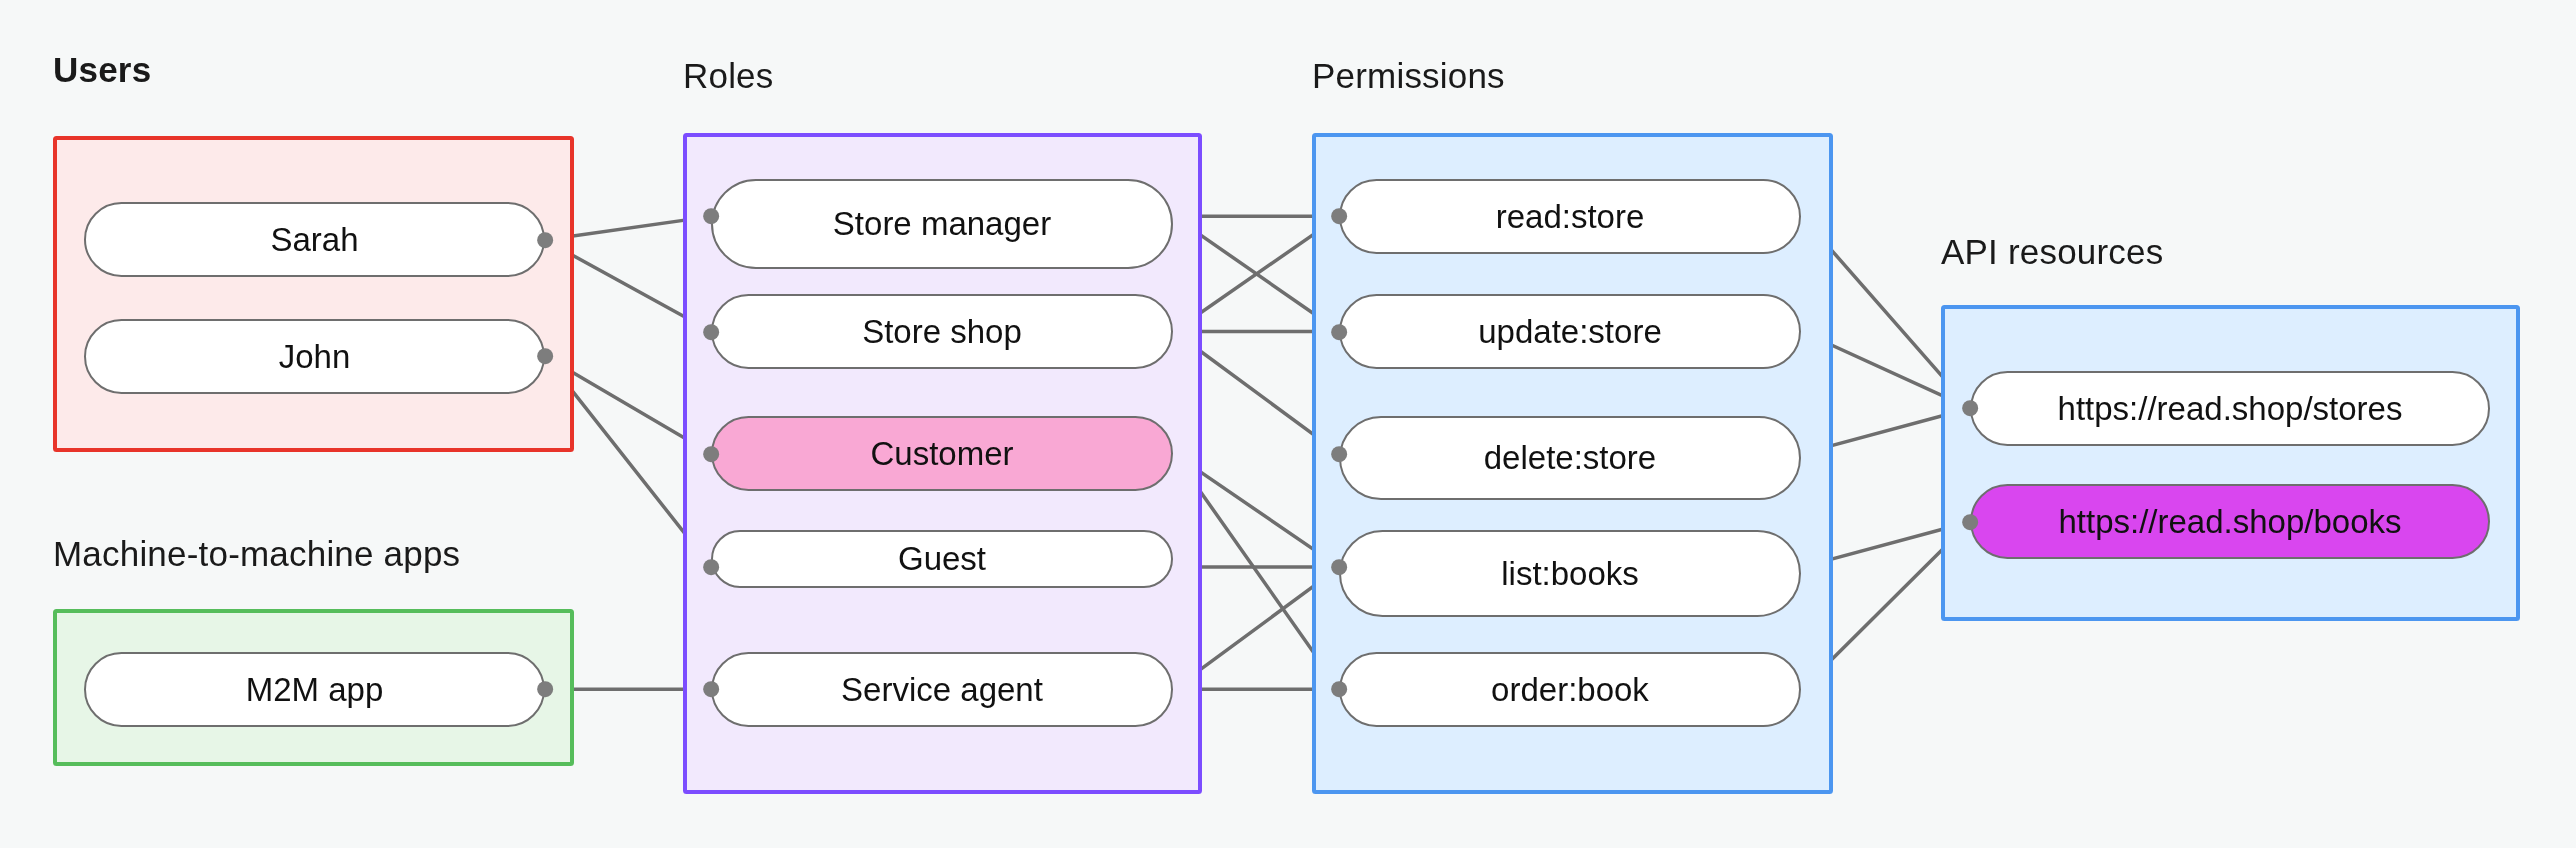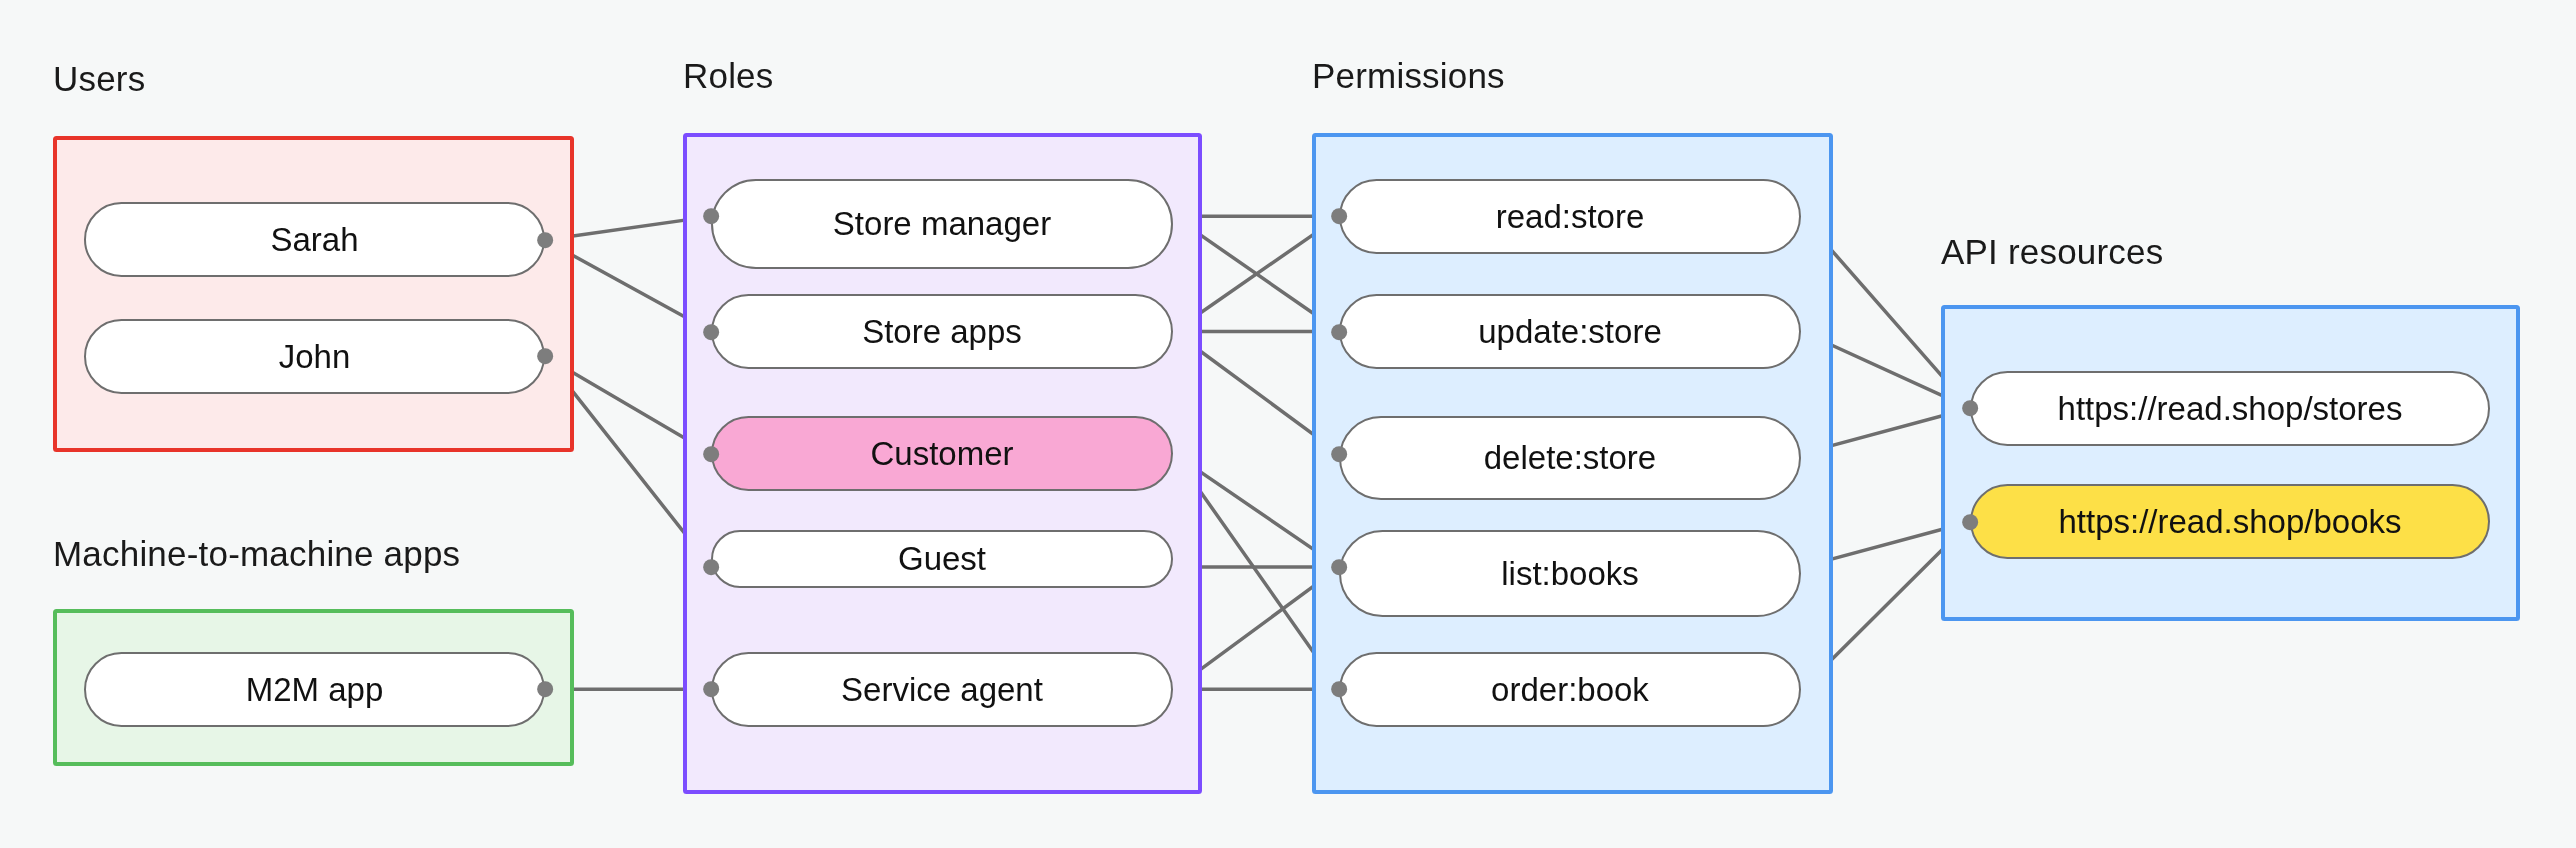--- a/index.html
+++ b/index.html
@@ -49,46 +49,46 @@
       <line x1="1345" y1="790" x2="1535" y2="650" stroke="#6e6e6e" stroke-width="4" stroke-linecap="round"></line>
       <line x1="1345" y1="790" x2="1535" y2="790" stroke="#6e6e6e" stroke-width="4" stroke-linecap="round"></line>
       <line x1="2065" y1="248" x2="2258" y2="468" stroke="#6e6e6e" stroke-width="4" stroke-linecap="round"></line>
       <line x1="2065" y1="380" x2="2258" y2="468" stroke="#6e6e6e" stroke-width="4" stroke-linecap="round"></line>
       <line x1="2065" y1="520" x2="2258" y2="468" stroke="#6e6e6e" stroke-width="4" stroke-linecap="round"></line>
       <line x1="2065" y1="650" x2="2258" y2="598" stroke="#6e6e6e" stroke-width="4" stroke-linecap="round"></line>
       <line x1="2065" y1="790" x2="2258" y2="598" stroke="#6e6e6e" stroke-width="4" stroke-linecap="round"></line>
     </svg>
   <div id="groups">
       <div class="group-box group-users" style="left: 53px; top: 136px; width: 521px; height: 316px; background: rgb(253, 234, 234); border-color: rgb(232, 52, 42);"></div>
-      <div class="group-title" style="left: 53px; top: 59px;">Users</div>
+      <div class="group-title" style="left: 53px; top: 50px; font-weight: bold;">Users</div>
       <div class="group-box group-m2m" style="left: 53px; top: 609px; width: 521px; height: 157px; background: rgb(231, 246, 231); border-color: rgb(86, 189, 91);"></div>
       <div class="group-title" style="left: 53px; top: 534px;">Machine-to-machine apps</div>
       <div class="group-box group-roles" style="left: 683px; top: 133px; width: 519px; height: 661px; background: rgb(242, 233, 253); border-color: rgb(124, 77, 255);"></div>
       <div class="group-title" style="left: 683px; top: 56px;">Roles</div>
       <div class="group-box group-perms" style="left: 1312px; top: 133px; width: 521px; height: 661px; background: rgb(221, 238, 255); border-color: rgb(76, 150, 240);"></div>
       <div class="group-title" style="left: 1312px; top: 56px;">Permissions</div>
       <div class="group-box group-api" style="left: 1941px; top: 305px; width: 579px; height: 316px; background: rgb(221, 238, 255); border-color: rgb(76, 150, 240);"></div>
       <div class="group-title" style="left: 1941px; top: 232px;">API resources</div>
     </div>
   <div id="nodes">
       <div class="node" style="left: 84px; top: 202px; width: 461px; height: 75px; background: rgb(255, 255, 255); border-color: rgb(110, 110, 110);">Sarah</div>
       <div class="node" style="left: 84px; top: 319px; width: 461px; height: 75px; background: rgb(255, 255, 255); border-color: rgb(110, 110, 110);">John</div>
       <div class="node" style="left: 84px; top: 652px; width: 461px; height: 75px; background: rgb(255, 255, 255); border-color: rgb(110, 110, 110);">M2M app</div>
       <div class="node" style="left: 711px; top: 179px; width: 462px; height: 90px; background: rgb(255, 255, 255); border-color: rgb(110, 110, 110);">Store manager</div>
-      <div class="node" style="left: 711px; top: 294px; width: 462px; height: 75px; background: rgb(255, 255, 255); border-color: rgb(110, 110, 110);">Store apps</div>
+      <div class="node" style="left: 711px; top: 294px; width: 462px; height: 75px; background: rgb(255, 255, 255); border-color: rgb(110, 110, 110);">Store shop</div>
       <div class="node" style="left: 711px; top: 416px; width: 462px; height: 75px; background: #f9a8d4; border-color: rgb(110, 110, 110);">Customer</div>
       <div class="node" style="left: 711px; top: 530px; width: 462px; height: 58px; background: rgb(255, 255, 255); border-color: rgb(110, 110, 110);">Guest</div>
       <div class="node" style="left: 711px; top: 652px; width: 462px; height: 75px; background: rgb(255, 255, 255); border-color: rgb(110, 110, 110);">Service agent</div>
       <div class="node" style="left: 1339px; top: 179px; width: 462px; height: 75px; background: rgb(255, 255, 255); border-color: rgb(110, 110, 110);">read:store</div>
       <div class="node" style="left: 1339px; top: 294px; width: 462px; height: 75px; background: rgb(255, 255, 255); border-color: rgb(110, 110, 110);">update:store</div>
       <div class="node" style="left: 1339px; top: 416px; width: 462px; height: 84px; background: rgb(255, 255, 255); border-color: rgb(110, 110, 110);">delete:store</div>
       <div class="node" style="left: 1339px; top: 530px; width: 462px; height: 87px; background: rgb(255, 255, 255); border-color: rgb(110, 110, 110);">list:books</div>
       <div class="node" style="left: 1339px; top: 652px; width: 462px; height: 75px; background: rgb(255, 255, 255); border-color: rgb(110, 110, 110);">order:book</div>
       <div class="node" style="left: 1970px; top: 371px; width: 520px; height: 75px; background: rgb(255, 255, 255); border-color: rgb(110, 110, 110);">https://read.shop/stores</div>
-      <div class="node" style="left: 1970px; top: 484px; width: 520px; height: 75px; background: #fde047; border-color: rgb(110, 110, 110);">https://read.shop/books</div>
+      <div class="node" style="left: 1970px; top: 484px; width: 520px; height: 75px; background: #d946ef; border-color: rgb(110, 110, 110);">https://read.shop/books</div>
     </div>
   <div id="ports">
       <div class="port" style="left: 545px; top: 240px; background: rgb(125, 125, 125);"></div>
       <div class="port" style="left: 545px; top: 356px; background: rgb(125, 125, 125);"></div>
       <div class="port" style="left: 545px; top: 689px; background: rgb(125, 125, 125);"></div>
       <div class="port" style="left: 711px; top: 216px; background: rgb(125, 125, 125);"></div>
       <div class="port" style="left: 711px; top: 332px; background: rgb(125, 125, 125);"></div>
       <div class="port" style="left: 711px; top: 454px; background: rgb(125, 125, 125);"></div>
       <div class="port" style="left: 711px; top: 567px; background: rgb(125, 125, 125);"></div>
       <div class="port" style="left: 711px; top: 689px; background: rgb(125, 125, 125);"></div>

